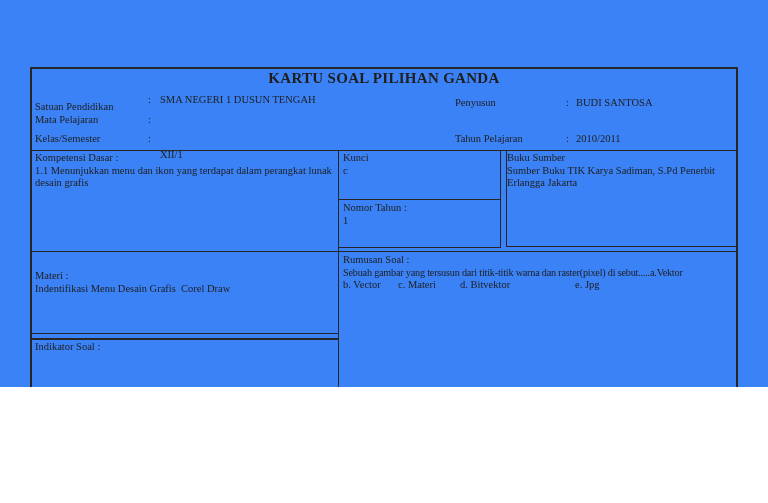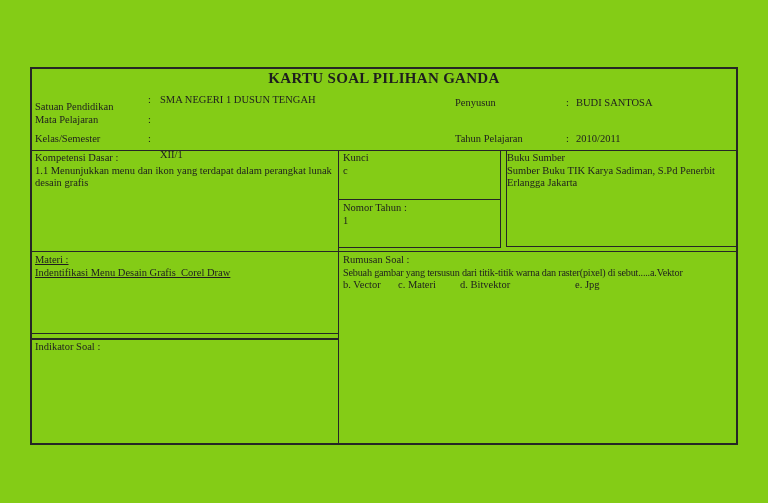--- a/index.html
+++ b/index.html
@@ -1,17 +1,17 @@
 <!DOCTYPE html>
 <html><head>
 <meta charset="utf-8">
 <style>
   html,body{margin:0;padding:0;background:#ffffff;}
   .page{
-    position:relative;width:768px;height:503px;background:#84cc16;overflow:hidden;
+    position:relative;width:768px;height:387px;background:#3b82f6;overflow:hidden;
     font-family:"Liberation Serif","DejaVu Serif",serif;color:#1e1e1e;
     font-size:10.5px;line-height:12.5px;
   }
   .abs{position:absolute;}
   .outer-box{left:30px;top:67px;width:708px;height:378px;border:2px solid #262626;box-sizing:border-box;}
   .title{left:30px;top:69px;width:708px;text-align:center;font-size:15px;line-height:18px;font-weight:bold;letter-spacing:.3px;}
   
   .hline-header{left:30px;top:150px;width:708px;height:0;border-top:1.5px solid #262626;}
   .vline-main{left:338px;top:150px;width:0;height:295px;border-left:1.5px solid #262626;}
   .kunci-box{left:338px;top:150px;width:163px;height:50px;border-right:1.4px solid #262626;border-bottom:1.4px solid #262626;box-sizing:border-box;}
@@ -20,21 +20,21 @@
   .row-line{left:30px;top:251px;width:708px;height:0;border-top:1.8px solid #262626;}
   .materi-line{left:30px;top:333px;width:308px;height:0;border-top:1.2px solid #262626;}
   .indikator-line{left:30px;top:338px;width:308px;height:0;border-top:2.5px solid #262626;}
   
   .prewrap{white-space:pre-wrap;}
   .cell-label{display:block;}
   .kompetensi-cell{left:35px;top:152px;width:297px;}
   .kunci-cell{left:343px;top:152px;width:150px;}
   .nomor-cell{left:343px;top:202px;width:150px;}
   .buku-cell{left:507px;top:152px;width:226px;}
-  .materi-cell{left:35px;top:254px;width:300px;text-decoration:underline;}
+  .materi-cell{left:35px;top:270px;width:300px;}
   .indikator-cell{left:35px;top:341px;width:300px;}
   .rumusan-cell{left:343px;top:254px;width:392px;}
   .rumusan-question{white-space:nowrap;font-size:10.2px;letter-spacing:-.2px;}
   .options-row{position:relative;height:13px;}
   .opt{position:absolute;top:0;white-space:nowrap;}
   .opt-b{left:0;}
   .opt-c{left:55px;}
   .opt-d{left:117px;}
   .opt-e{left:232px;}
 </style>

